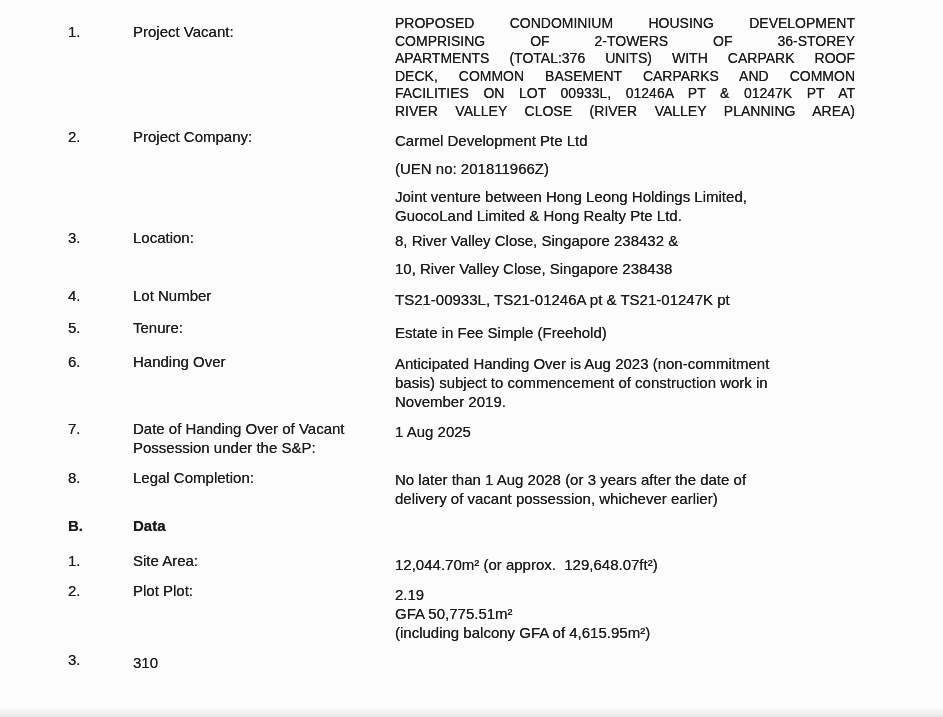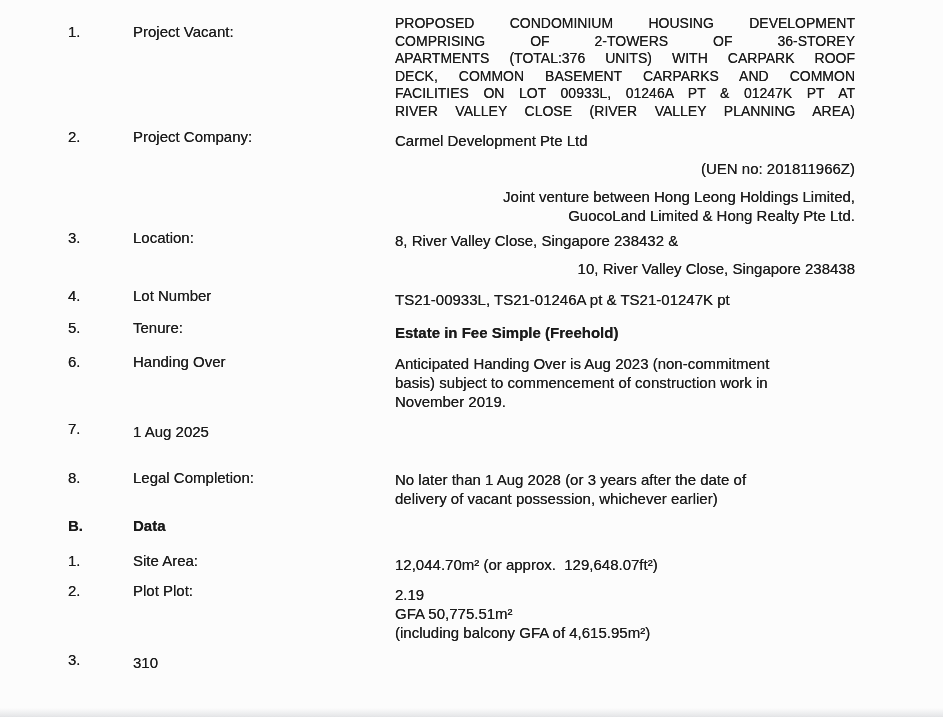--- a/index.html
+++ b/index.html
@@ -29,32 +29,32 @@
     grid-template-columns: 65px 262px 1fr;
     font-size: 15px;
     line-height: 19px;
   }
   .num   { white-space: nowrap; }
   .label { padding-right: 10px; }
   .value p {
     white-space: pre-wrap;
     margin: 0;
   }
-  .value.gapped p + p { margin-top: 9px; text-align: right; }
+  .value.gapped p + p { margin-top: 9px; }
   
   .value p.justify {
     font-size: 14px;
     line-height: 17.6px;
     text-align: justify;
     text-align-last: justify;
   }
   .bold { font-weight: bold; }
   
   .pt2 { padding-top: 2px; } .pt3 { padding-top: 3px; }
-  .pt4 { padding-top: 4px; } .pt5 { padding-top: 5px; font-weight: bold; }
+  .pt4 { padding-top: 4px; } .pt5 { padding-top: 5px; }
   .pt7 { padding-top: 7px; }
   .bottom-edge {
     position: absolute;
     left: 0; right: 0; bottom: 0;
     height: 9px;
     background: linear-gradient(to bottom, rgba(0,0,0,0) 0%, var(--edge) 85%, #e2e3e5 100%);
   }
 </style>
 </head>
 <body>
@@ -115,20 +115,21 @@
     <div class="label">Handing Over</div>
     <div class="value pt2">
       <p>Anticipated Handing Over is Aug 2023 (non-commitment
 basis) subject to commencement of construction work in
 November 2019.</p>
     </div>
   </div>
 
   <div class="row" style="top:419px">
     <div class="num">7.</div>
+    <div class="label">Date of Handing Over of Vacant Possession under the S&amp;P:</div>
     <div class="value pt3">
       <p>1 Aug 2025</p>
     </div>
   </div>
 
   <div class="row" style="top:468px">
     <div class="num">8.</div>
     <div class="label">Legal Completion:</div>
     <div class="value pt2">
       <p>No later than 1 Aug 2028 (or 3 years after the date of

